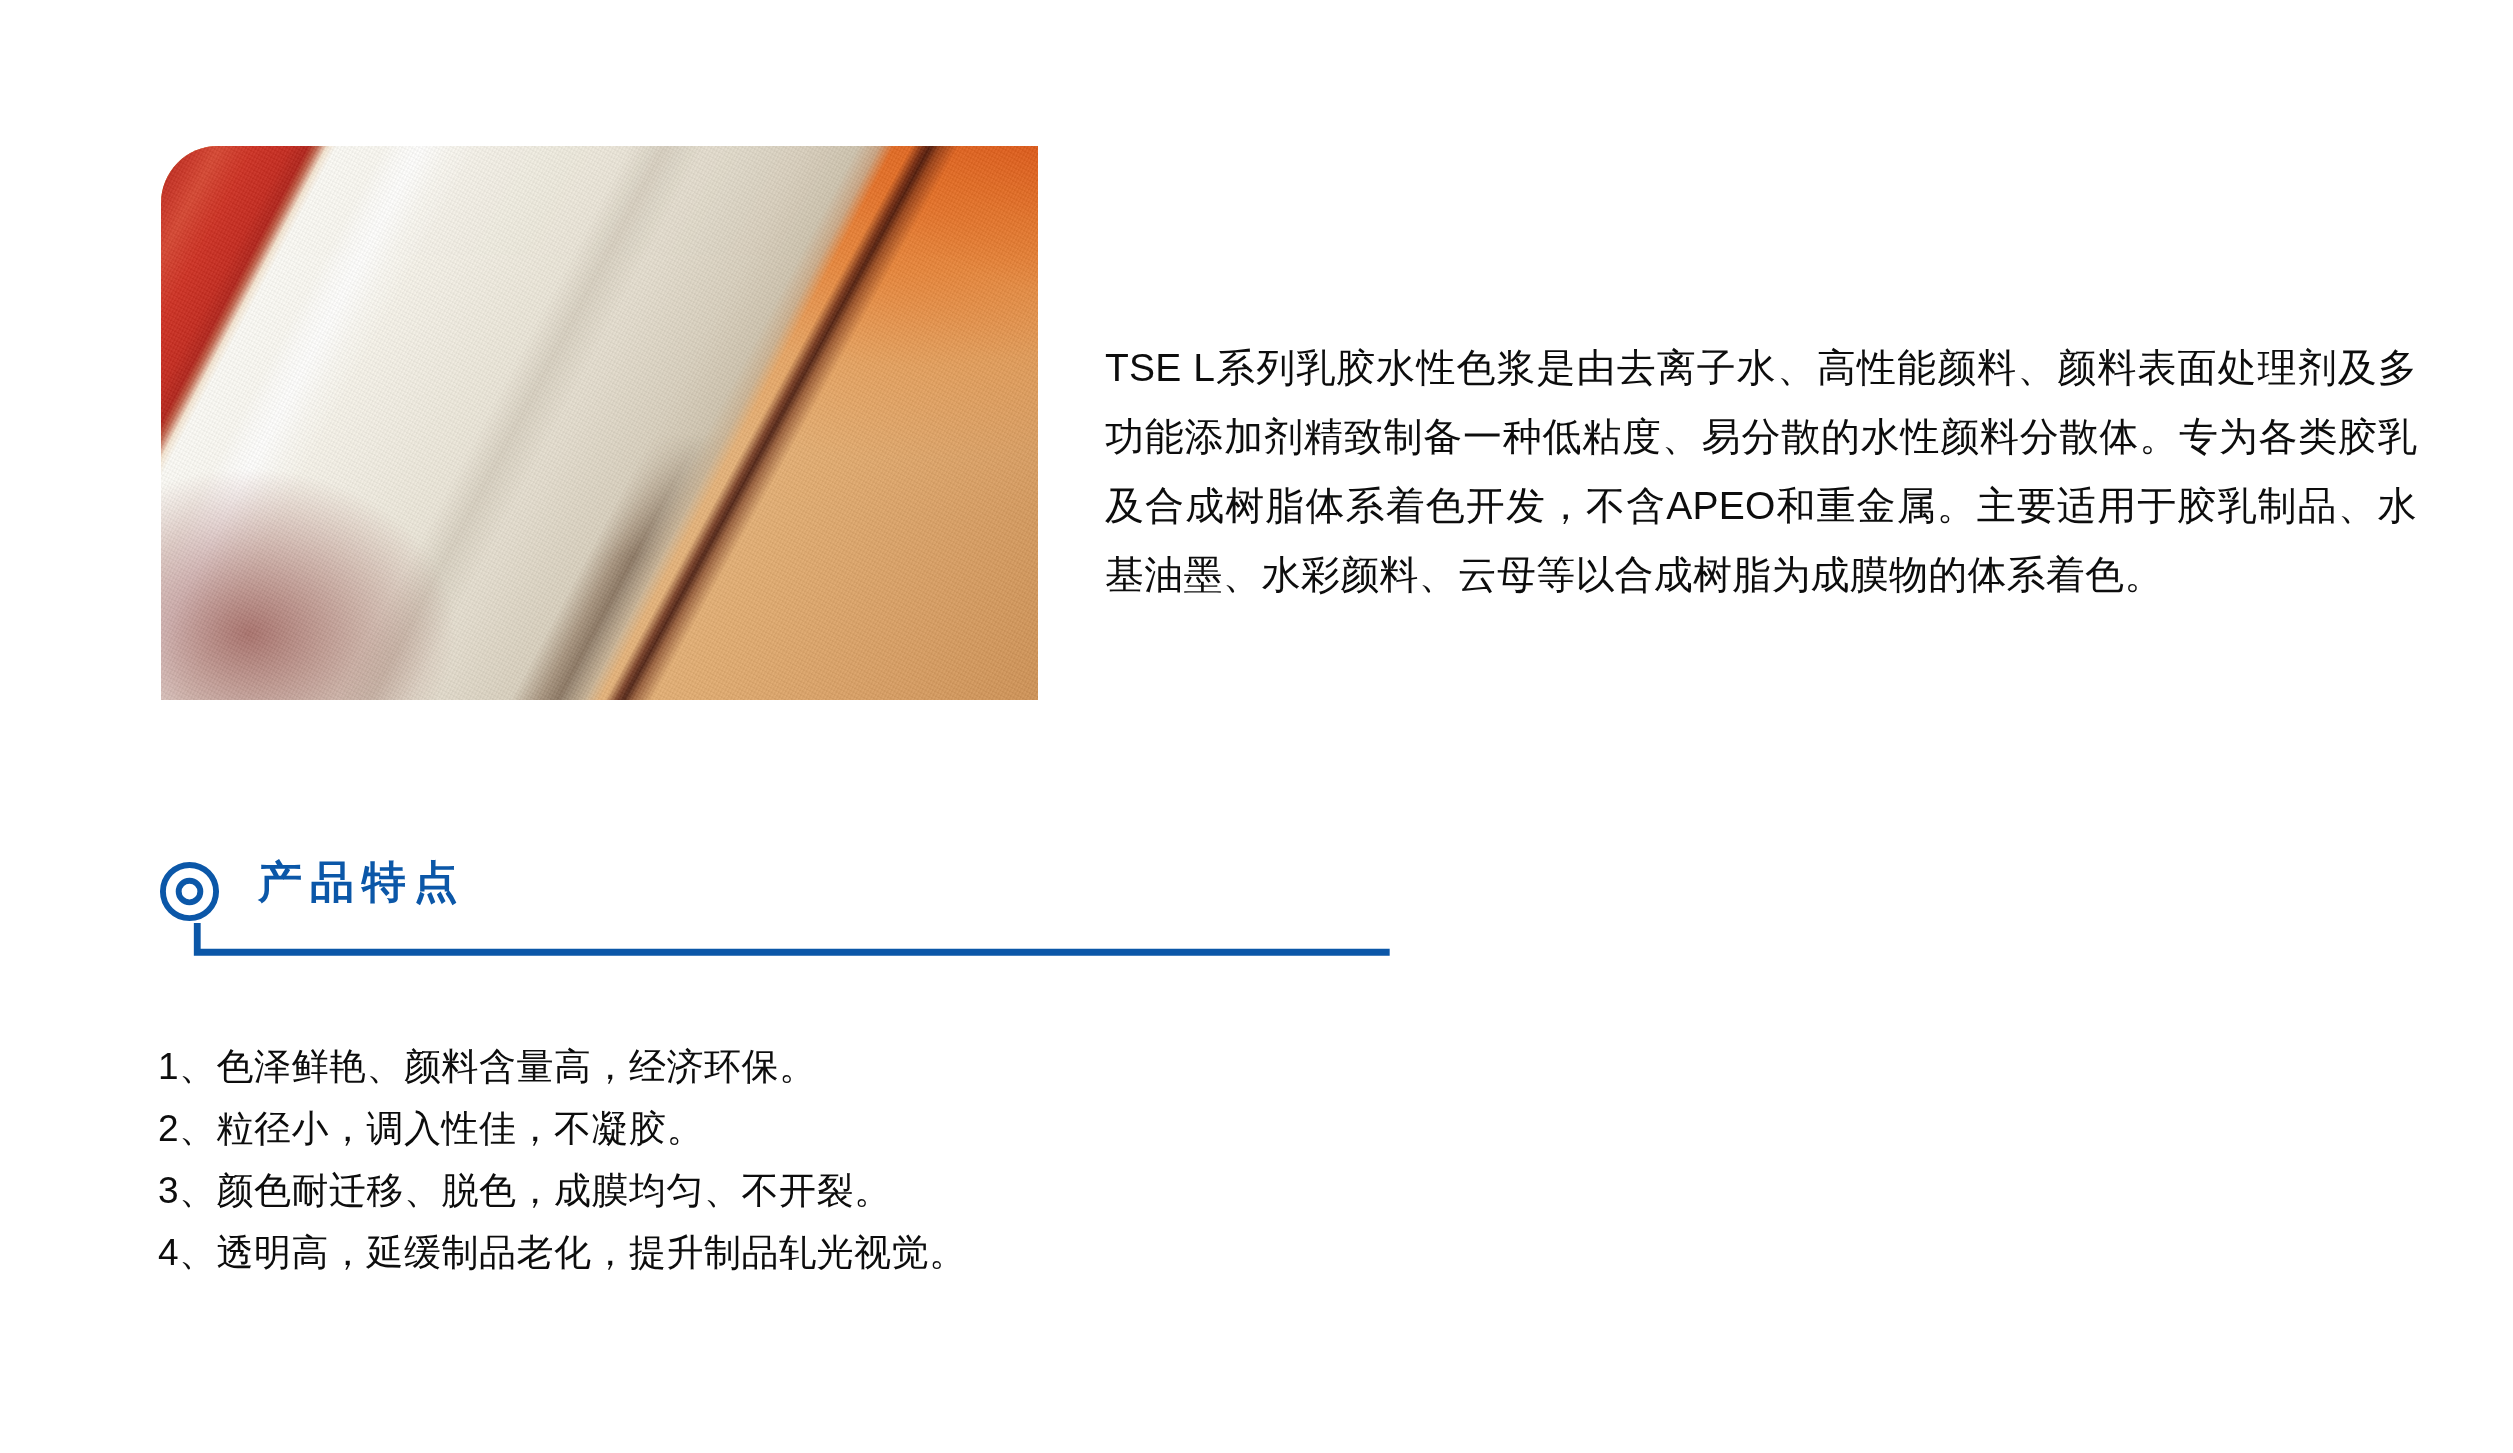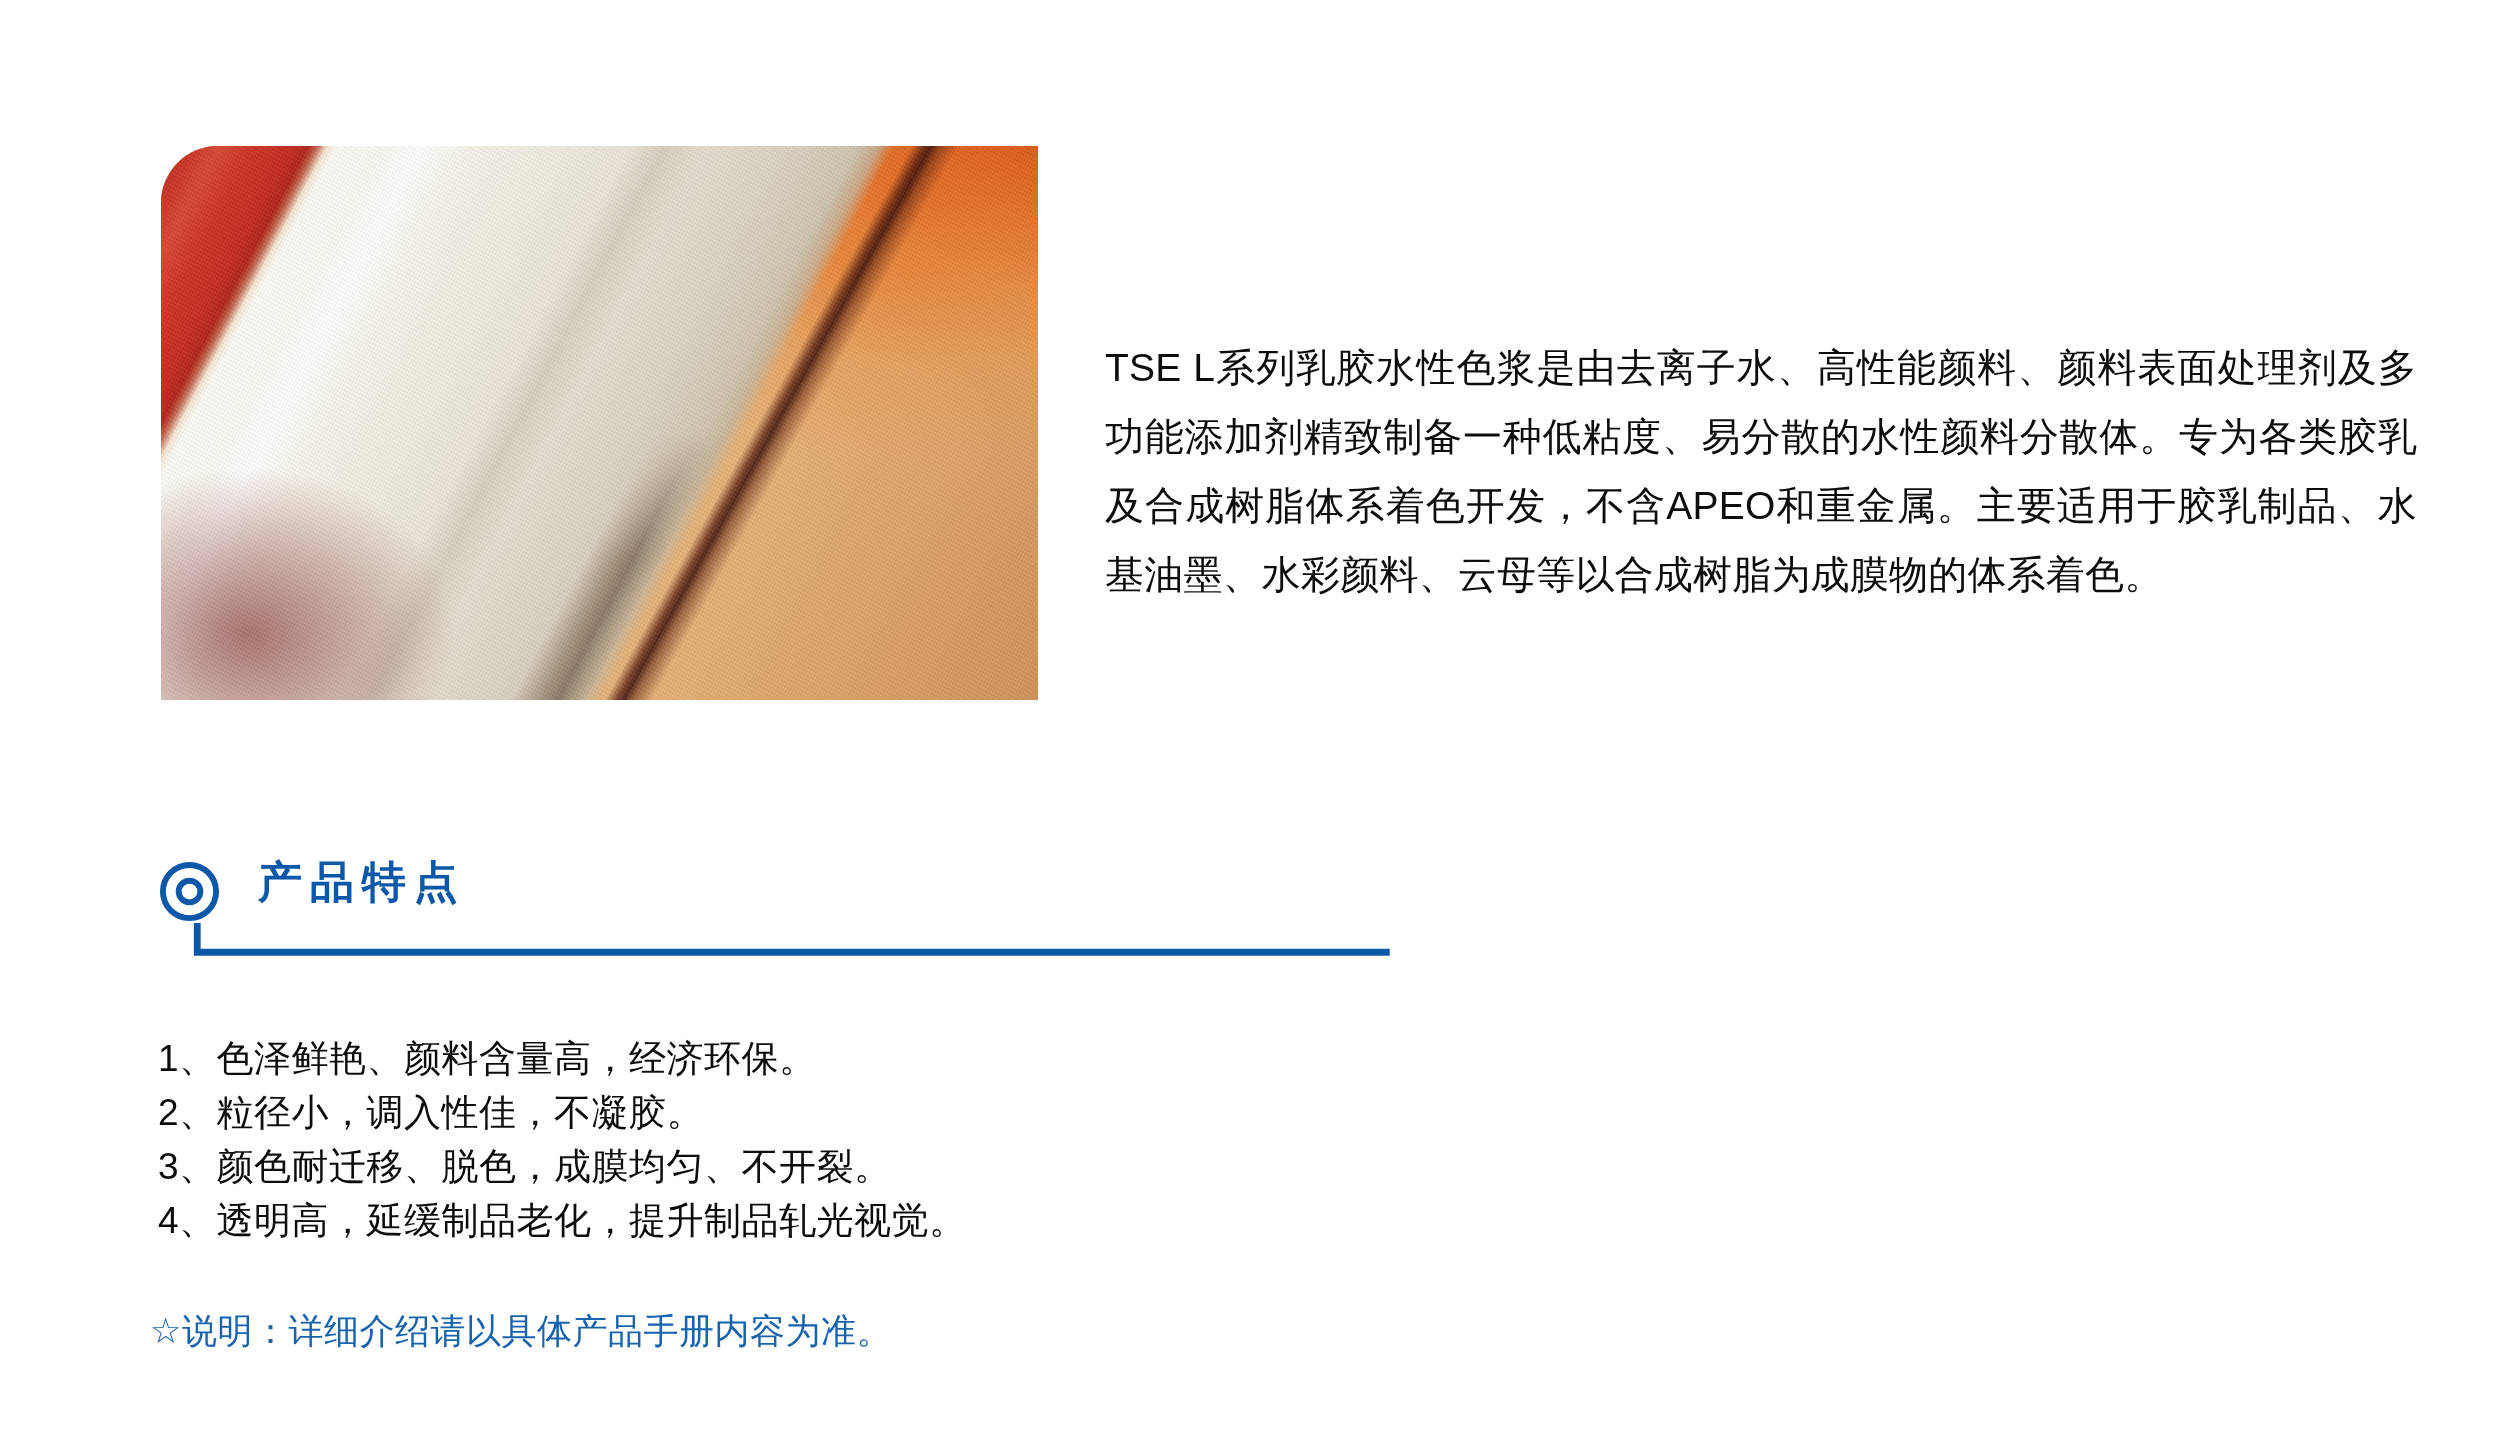--- a/index.html
+++ b/index.html
@@ -213,20 +213,21 @@
     left: 158px;
     top: 1032px;
     width: 1576px;
   }
   .feature-item {
     font-size: 37px;
     line-height: 54px;
     color: #0d0d0d;
     letter-spacing: 0.5px;
     white-space: nowrap;
+    margin-top: 8px;
   }
 
   
   .footnote {
     position: absolute;
     left: 150px;
     top: 1305px;
     font-size: 35px;
     line-height: 51px;
     color: #1763ae;
@@ -270,16 +271,15 @@
     </div>
   </div>
 
   <ul class="feature-list" style="list-style:none;">
     <li class="feature-item">1、色泽鲜艳、颜料含量高，经济环保。</li>
     <li class="feature-item">2、粒径小，调入性佳，不凝胶。</li>
     <li class="feature-item">3、颜色耐迁移、脱色，成膜均匀、不开裂。</li>
     <li class="feature-item">4、透明高，延缓制品老化，提升制品轧光视觉。</li>
   </ul>
 
-  <p class="footnote">☆说明：详细介绍请以具体产品手册内容为准。</p>
 
 </div>
 
 
 </body></html>

